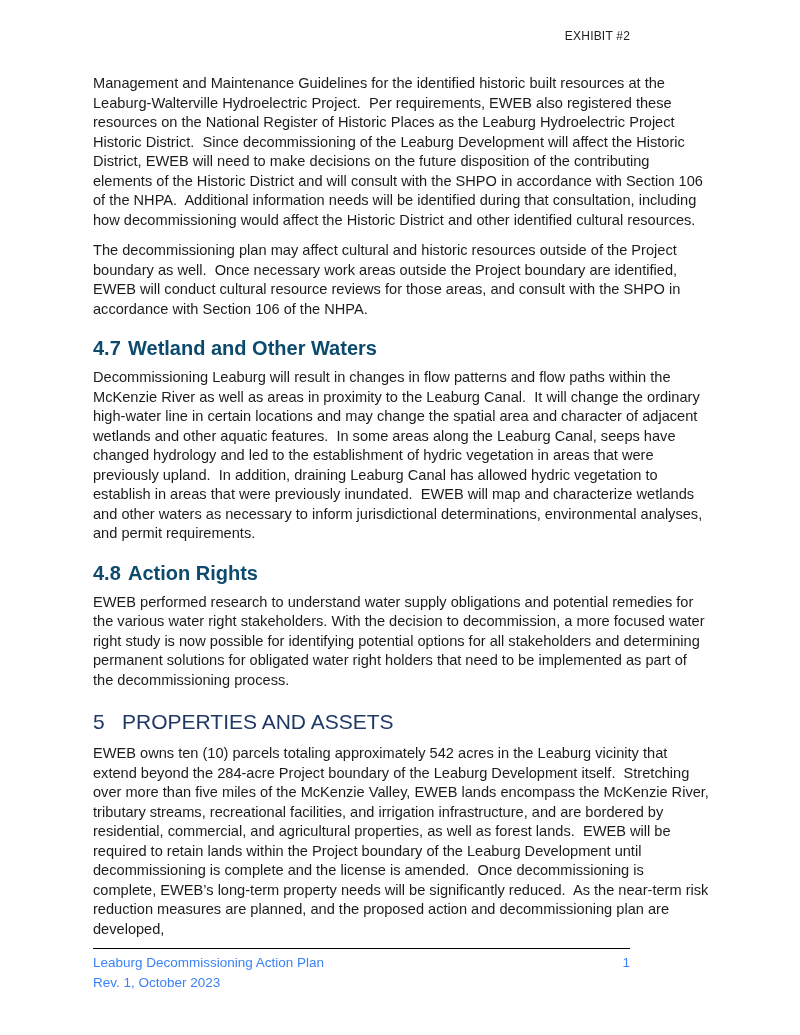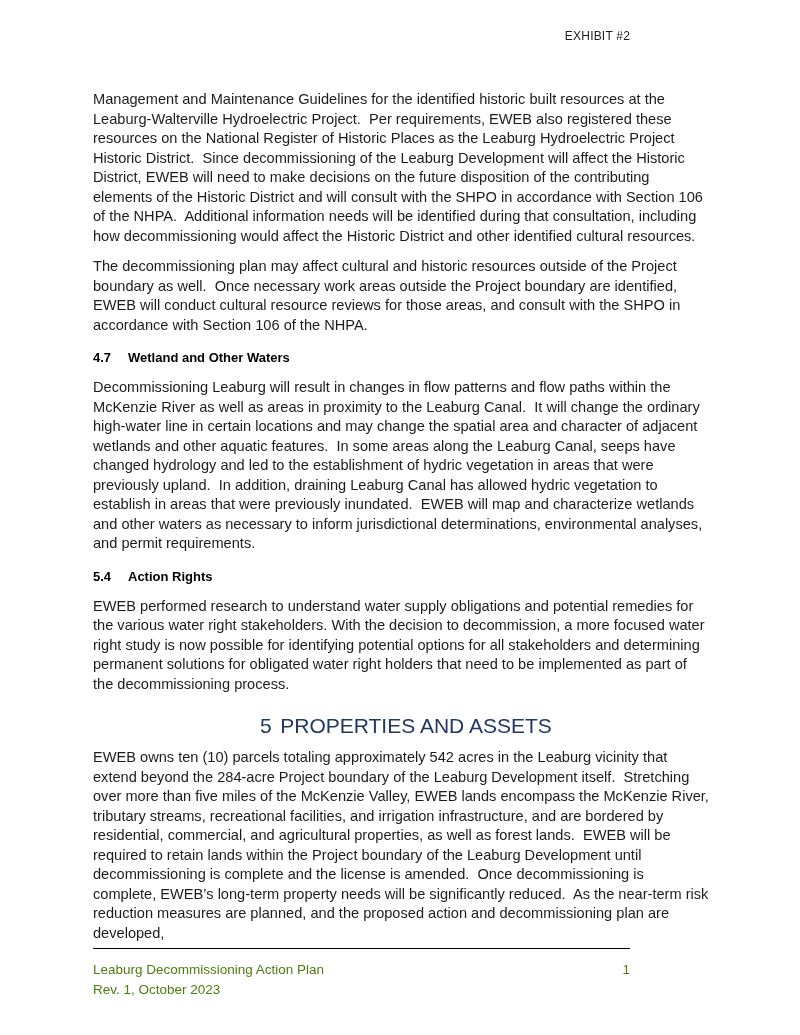--- a/index.html
+++ b/index.html
@@ -15,64 +15,63 @@
   .exhibit-label {
     position: absolute;
     top: 29px;
     right: 90px;
     font-size: 12px;
     letter-spacing: 0.2px;
     color: #1c1c1c;
   }
   .content {
     position: absolute;
-    top: 90px;
+    top: 74px;
     left: 93px;
     width: 617px;
   }
   p.body-para {
     font-size: 14.6px;
     line-height: 19.5px;
     margin: 0 0 11px 0;
     white-space: pre-wrap;
     color: #1c1c1c;
   }
   h2.section-heading {
-    color: #000000;
-    font-size: 13px;
+    color: #0c4a6e;
+    font-size: 20px;
     font-weight: 700;
     line-height: 20px;
-    margin: 13px 0 10px 0;
+    margin: 19px 0 10px 0;
   }
   h2.section-heading .sec-num {
     display: inline-block;
     min-width: 35px;
   }
   h1.chapter-heading {
     color: #1F3864;
     font-size: 21px;
     font-weight: 400;
     line-height: 26px;
     margin: 19px 0 9px 0;
-    text-align: center;
   }
   h1.chapter-heading .sec-num {
     display: inline-block;
     min-width: 29px;
   }
   .footer {
     position: absolute;
     left: 93px;
     right: 90px;
     top: 948px;
     border-top: 1px solid #000000;
-    padding-top: 11px;
+    padding-top: 4px;
     font-size: 13.5px;
     line-height: 20px;
-    color: #4d7c0f;
+    color: #3b82f6;
   }
   .footer-row {
     display: flex;
     justify-content: space-between;
     align-items: baseline;
   }
 </style>
 </head>
 <body>
 
@@ -86,21 +85,21 @@
 
     <p class="body-para">The decommissioning plan may affect cultural and historic resources outside of the Project boundary as well.  Once necessary work areas outside the Project boundary are identified, EWEB will conduct cultural resource reviews for those areas, and consult with the SHPO in accordance with Section 106 of the NHPA.</p>
 
     <h2 class="section-heading">
       <span class="sec-num">4.7</span><span>Wetland and Other Waters</span>
     </h2>
 
     <p class="body-para">Decommissioning Leaburg will result in changes in flow patterns and flow paths within the McKenzie River as well as areas in proximity to the Leaburg Canal.  It will change the ordinary high-water line in certain locations and may change the spatial area and character of adjacent wetlands and other aquatic features.  In some areas along the Leaburg Canal, seeps have changed hydrology and led to the establishment of hydric vegetation in areas that were previously upland.  In addition, draining Leaburg Canal has allowed hydric vegetation to establish in areas that were previously inundated.  EWEB will map and characterize wetlands and other waters as necessary to inform jurisdictional determinations, environmental analyses, and permit requirements.</p>
 
     <h2 class="section-heading">
-      <span class="sec-num">5.4</span><span>Action Rights</span>
+      <span class="sec-num">4.8</span><span>Action Rights</span>
     </h2>
 
     <p class="body-para">EWEB performed research to understand water supply obligations and potential remedies for the various water right stakeholders. With the decision to decommission, a more focused water right study is now possible for identifying potential options for all stakeholders and determining permanent solutions for obligated water right holders that need to be implemented as part of the decommissioning process.</p>
 
     <h1 class="chapter-heading">
       <span class="sec-num">5</span><span>PROPERTIES AND ASSETS</span>
     </h1>
 
     <p class="body-para">EWEB owns ten (10) parcels totaling approximately 542 acres in the Leaburg vicinity that extend beyond the 284-acre Project boundary of the Leaburg Development itself.  Stretching over more than five miles of the McKenzie Valley, EWEB lands encompass the McKenzie River, tributary streams, recreational facilities, and irrigation infrastructure, and are bordered by residential, commercial, and agricultural properties, as well as forest lands.  EWEB will be required to retain lands within the Project boundary of the Leaburg Development until decommissioning is complete and the license is amended.  Once decommissioning is complete, EWEB’s long-term property needs will be significantly reduced.  As the near-term risk reduction measures are planned, and the proposed action and decommissioning plan are developed,</p>
 

